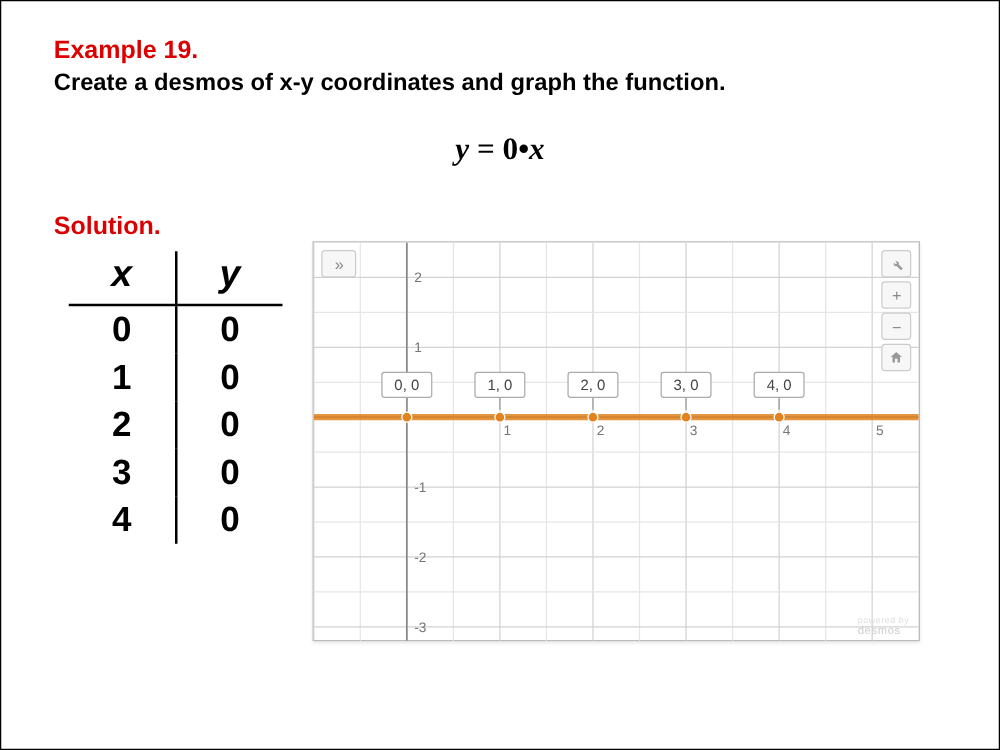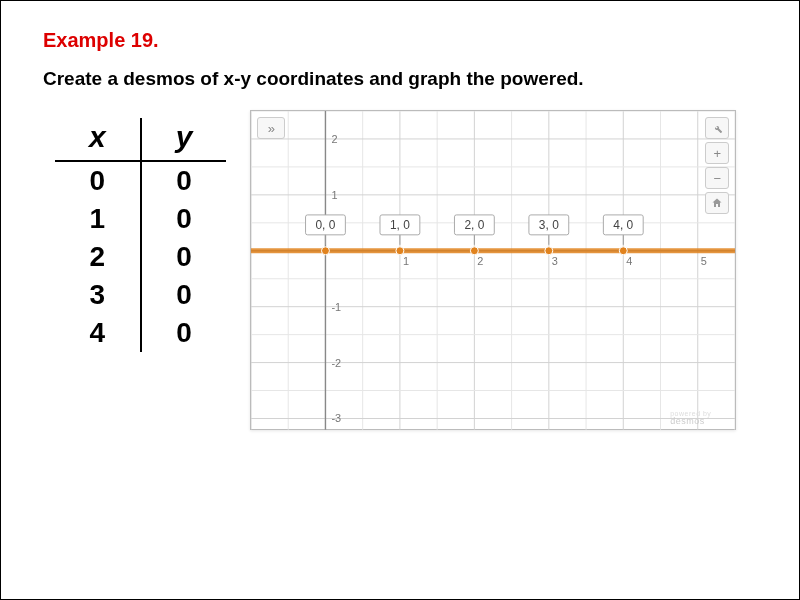--- a/index.html
+++ b/index.html
@@ -14,21 +14,21 @@
   }
   .page {
     padding: 28px 42px;
     width: 100%;
     height: 100%;
   }
   .example-title {
     color: #d00;
     font-weight: bold;
     font-size: 20px;
-    margin-bottom: 16px;
+    margin-bottom: 4px;
   }
   .instruction {
     color: #000;
     font-weight: bold;
     font-size: 19px;
     margin-bottom: 28px;
   }
   .instruction .xy { }
   .equation {
     text-align: center;
@@ -123,35 +123,39 @@
     border-radius: 3px;
     display: flex;
     align-items: center;
     justify-content: center;
     font-size: 13px;
     color: #888;
   }
   .side-btn svg { width: 12px; height: 12px; }
   .watermark {
     position: absolute;
-    bottom: 3px; right: 24px;
+    bottom: 3px; right: 8px;
     font-size: 9px;
     color: #ccc;
     letter-spacing: 0.5px;
   }
   .watermark .sub { font-size: 7px; display:block; text-align:right; color:#ddd; margin-bottom:-1px;}
 </style>
 </head>
 <body>
 
 <div class="page">
   <div class="example-title">Example 19.</div>
   <div class="instruction">
-    <span>Create a desmos of </span><span class="xy">x-y</span><span> coordinates and graph the powered.</span>
+    <span>Create a desmos of </span><span class="xy">x-y</span><span> coordinates and graph the function.</span>
   </div>
+  <div class="equation">
+    <span class="var">y</span><span> = 0•</span><span class="var">x</span>
+  </div>
+  <div class="solution-label">Solution.</div>
 
   <div class="content-row">
     <div class="table-wrap">
       <table class="xy">
         <thead>
           <tr>
             <th>x</th>
             <th>y</th>
           </tr>
         </thead>

